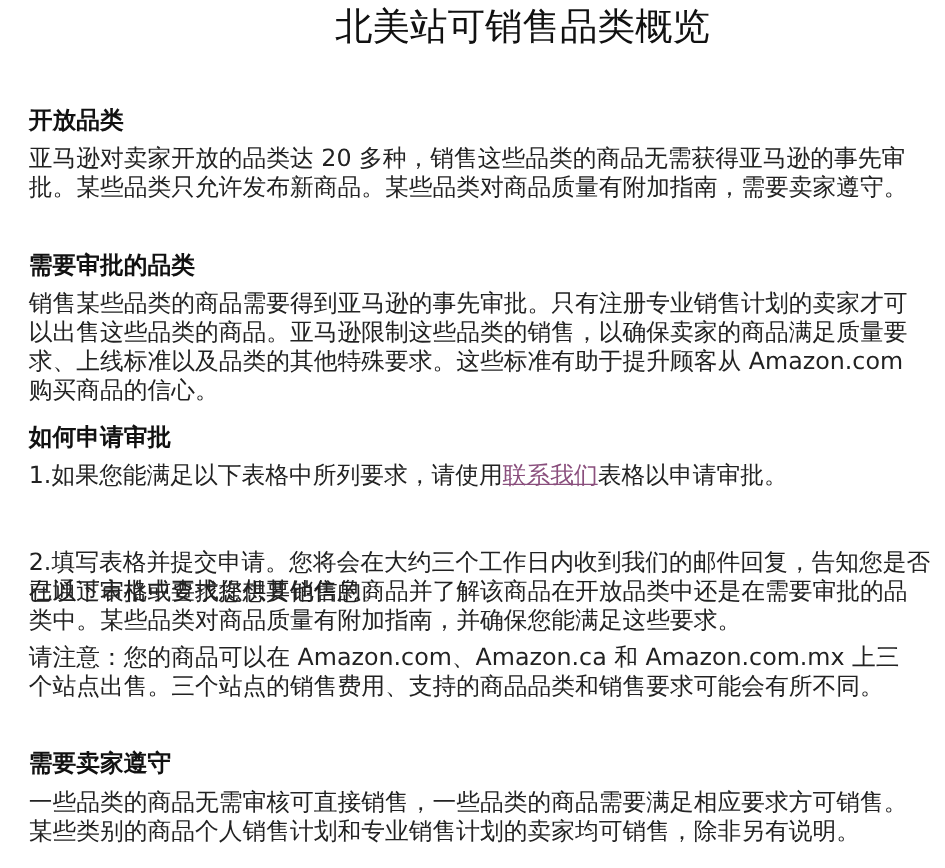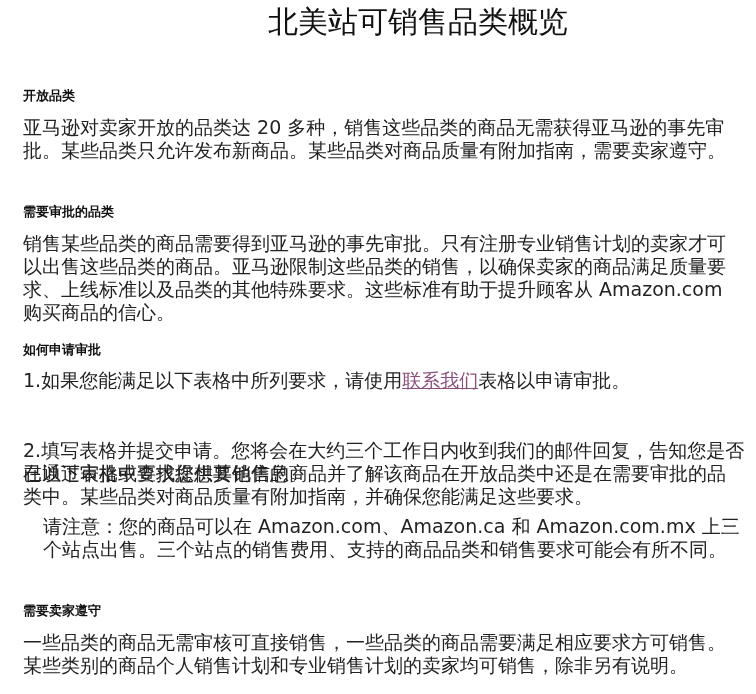--- a/index.html
+++ b/index.html
@@ -25,21 +25,21 @@
       line-height: 40px;
       font-weight: normal;
       color: #111111;
       margin: 0;
       letter-spacing: 0px;
       padding-left: 40px;
     }
     .section-heading {
       position: absolute;
       left: 23px;
-      font-size: 13px;
+      font-size: 19px;
       font-weight: bold;
       line-height: 18px;
       margin: 0;
       color: #111111;
     }
     .para {
       position: absolute;
       left: 23px;
       width: 712px;
       font-size: 19px;
@@ -63,16 +63,16 @@
 <p class="para" style="top:116px;">亚马逊对卖家开放的品类达 20 多种，销售这些品类的商品无需获得亚马逊的事先审批。某些品类只允许发布新商品。某些品类对商品质量有附加指南，需要卖家遵守。</p>
 
 <h3 class="section-heading" style="top:203px;">需要审批的品类</h3>
 <p class="para" style="top:232px;">销售某些品类的商品需要得到亚马逊的事先审批。只有注册专业销售计划的卖家才可以出售这些品类的商品。亚马逊限制这些品类的销售，以确保卖家的商品满足质量要求、上线标准以及品类的其他特殊要求。这些标准有助于提升顾客从 Amazon.com 购买商品的信心。</p>
 
 <h3 class="section-heading" style="top:341px;">如何申请审批</h3>
 <p class="para" style="top:369px;"><span>1.如果您能满足以下表格中所列要求，请使用</span><a class="link">联系我们</a><span>表格以申请审批。</span></p>
 <p class="para" style="top:399px; width:730px;margin-top:40px;">2.填写表格并提交申请。您将会在大约三个工作日内收到我们的邮件回复，告知您是否已通过审批或要求提供其他信息。</p>
 
 <p class="para" style="top:462px;">在以下表格中查找您想要销售的商品并了解该商品在开放品类中还是在需要审批的品类中。某些品类对商品质量有附加指南，并确保您能满足这些要求。</p>
-<p class="para" style="top:515px;margin-left:20px;">请注意：您的商品可以在 Amazon.com、Amazon.ca 和 Amazon.com.mx 上三个站点出售。三个站点的销售费用、支持的商品品类和销售要求可能会有所不同。</p>
+<p class="para" style="top:515px;">请注意：您的商品可以在 Amazon.com、Amazon.ca 和 Amazon.com.mx 上三个站点出售。三个站点的销售费用、支持的商品品类和销售要求可能会有所不同。</p>
 
 <h3 class="section-heading" style="top:602px;">需要卖家遵守</h3>
 <p class="para" style="top:631px;">一些品类的商品无需审核可直接销售，一些品类的商品需要满足相应要求方可销售。某些类别的商品个人销售计划和专业销售计划的卖家均可销售，除非另有说明。</p>
 
 </body></html>

